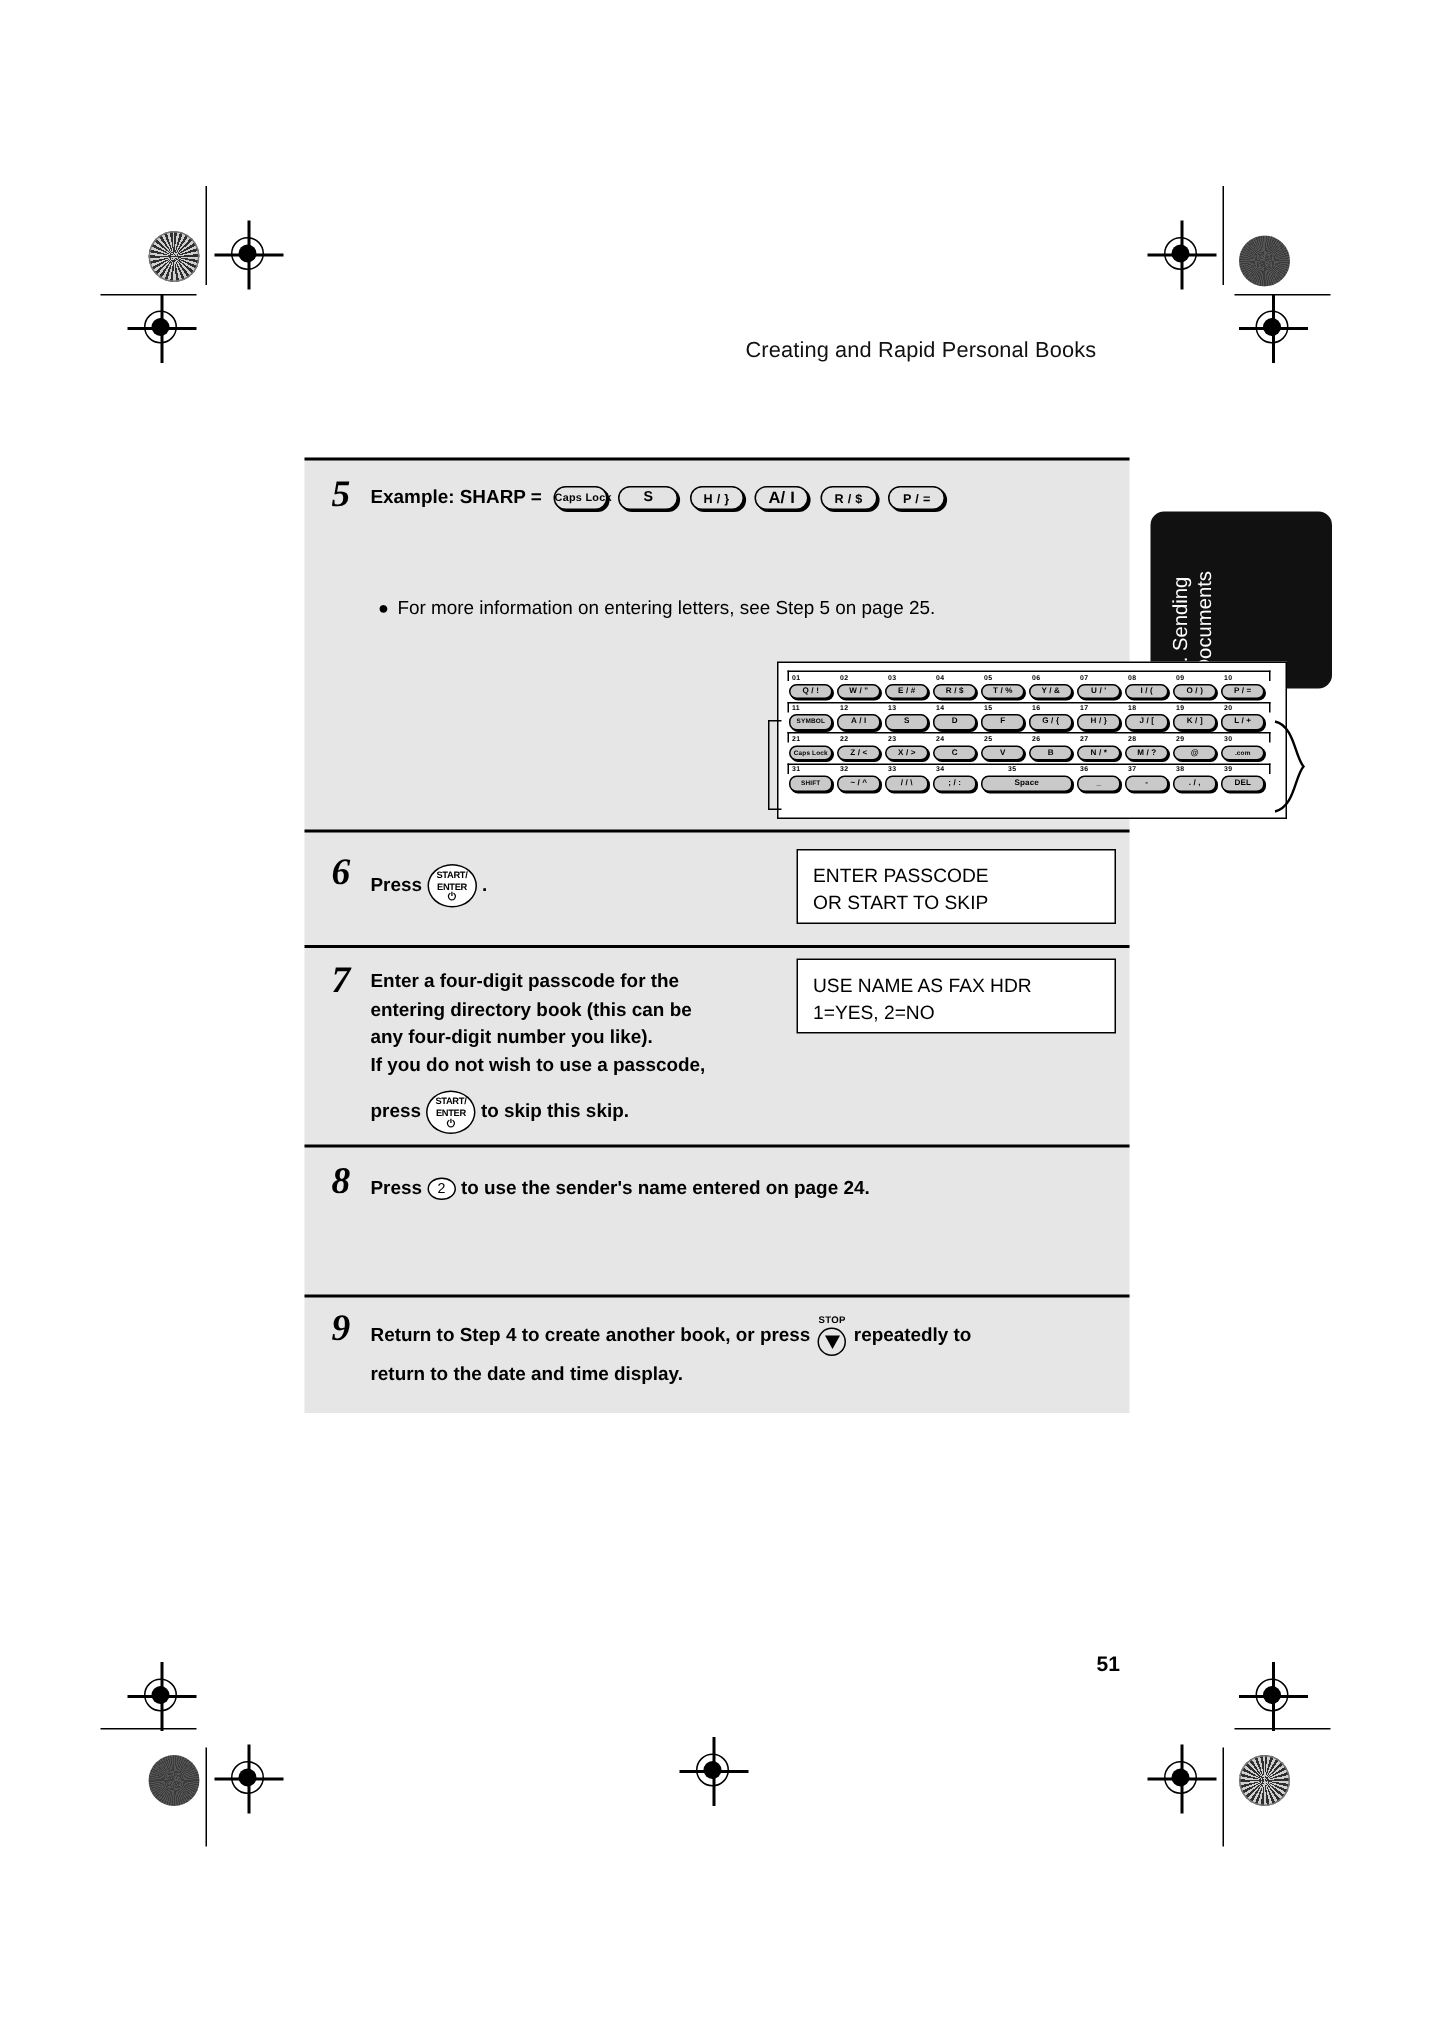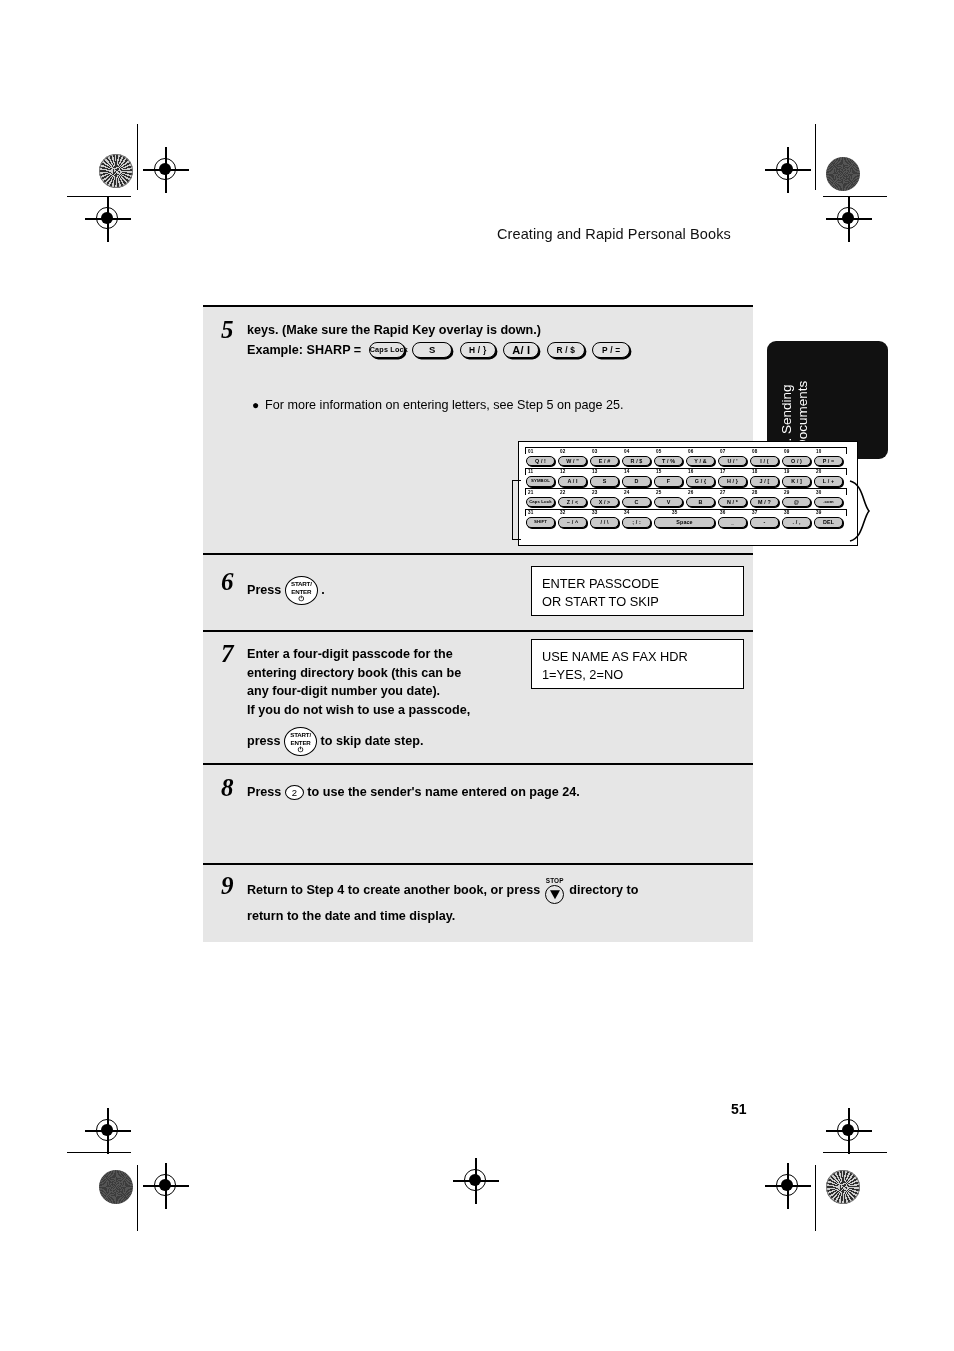--- a/index.html
+++ b/index.html
@@ -451,21 +451,20 @@
 Documents</div>
 </div>
 
 <div class="content-panel">
 
   <div class="rule" style="top:0px;"></div>
 
   <div class="step" style="top:12px;">
     <div class="step-num">5</div>
     <div class="step-body">
-      <div>keys. (Make sure the Rapid Key overlay is down.)</div>
       <div style="white-space:nowrap; margin-top:1px;">
         <span>Example: SHARP =</span>
         <span class="keychip" style="width:36px; font-size:7.2px; margin-left:4px;">Caps Lock</span>
         <span class="keychip" style="width:40px; font-size:9.5px; margin-left:4px;">S</span>
         <span class="keychip" style="width:36px; font-size:8.4px; margin-left:4px;">H / }</span>
         <span class="keychip" style="width:36px; font-size:11px; margin-left:4px;">A/ I</span>
         <span class="keychip" style="width:38px; font-size:8.4px; margin-left:4px;">R / $</span>
         <span class="keychip" style="width:38px; font-size:8.4px; margin-left:4px;">P / =</span>
       </div>
     </div>
@@ -605,30 +604,30 @@
 OR START TO SKIP</div>
   </div>
 
   <div class="rule thin" style="top:325px;"></div>
 
   <div class="step" style="top:336px;">
     <div class="step-num">7</div>
     <div class="step-body narrow">
       <div>Enter a four-digit passcode for the</div>
       <div>entering directory book (this can be</div>
-      <div>any four-digit number you date).</div>
+      <div>any four-digit number you like).</div>
       <div>If you do not wish to use a passcode,</div>
       <div style="margin-top:8px; white-space:nowrap;">
         <span>press</span>
         <span class="round-key">
           <span class="rk-a">START/</span>
           <span class="rk-b">ENTER</span>
           <span class="rk-pw">⏻</span>
         </span>
-        <span>to skip date step.</span>
+        <span>to skip this skip.</span>
       </div>
     </div>
     <div class="lcd" style="left:328px; top:-2px; width:213px; height:50px;">USE NAME AS FAX HDR
 1=YES, 2=NO</div>
   </div>
 
   <div class="rule thin" style="top:458px;"></div>
 
   <div class="step" style="top:470px;">
     <div class="step-num">8</div>
@@ -647,21 +646,21 @@
     <div class="step-num">9</div>
     <div class="step-body">
       <div style="white-space:nowrap;">
         <span>Return to Step 4 to create another book, or press</span>
         <span class="stop-key">
           <span class="sk-label">STOP</span>
           <span class="sk-circ">
               <span class="sk-tri"></span>
             </span>
         </span>
-        <span>directory to</span>
+        <span>repeatedly to</span>
       </div>
       <div style="margin-top:2px;">return to the date and time display.</div>
     </div>
   </div>
 
 </div>
 
 <div class="page-number">51</div>
 
 </body></html>

